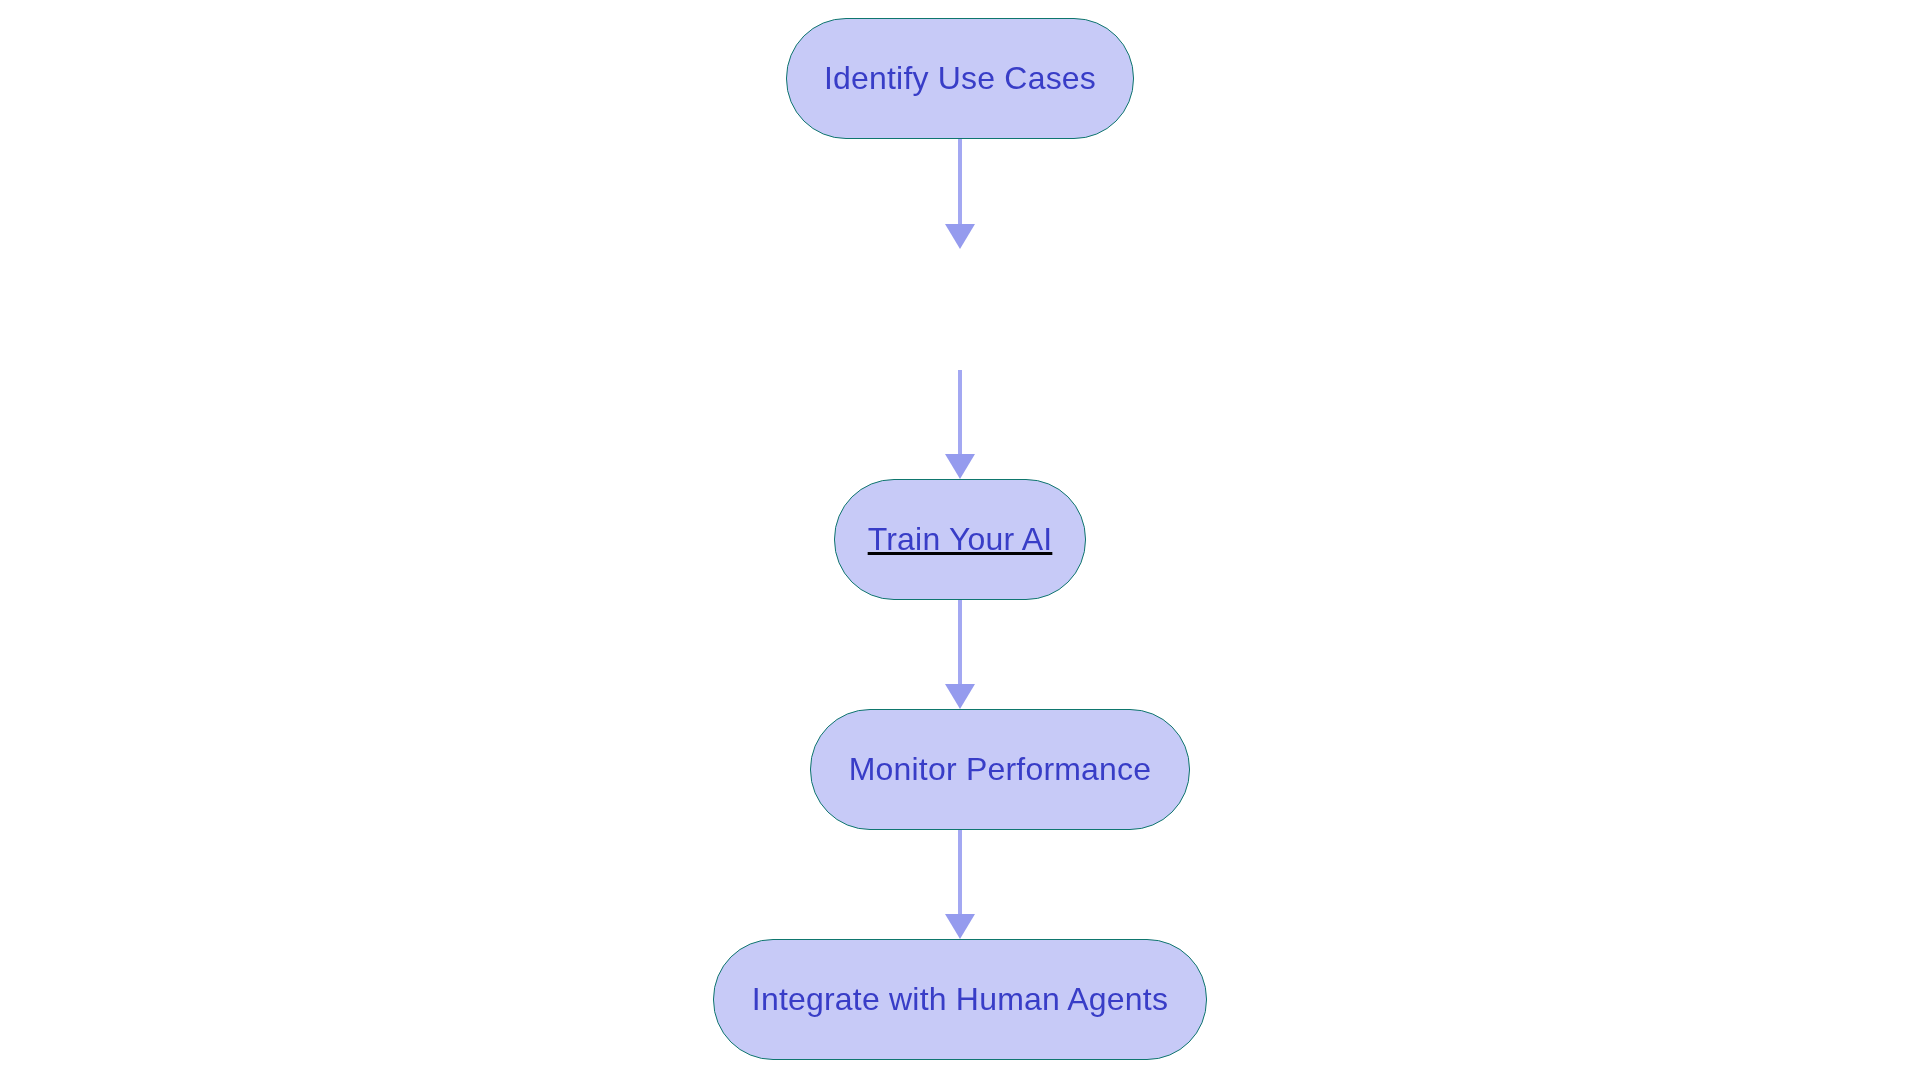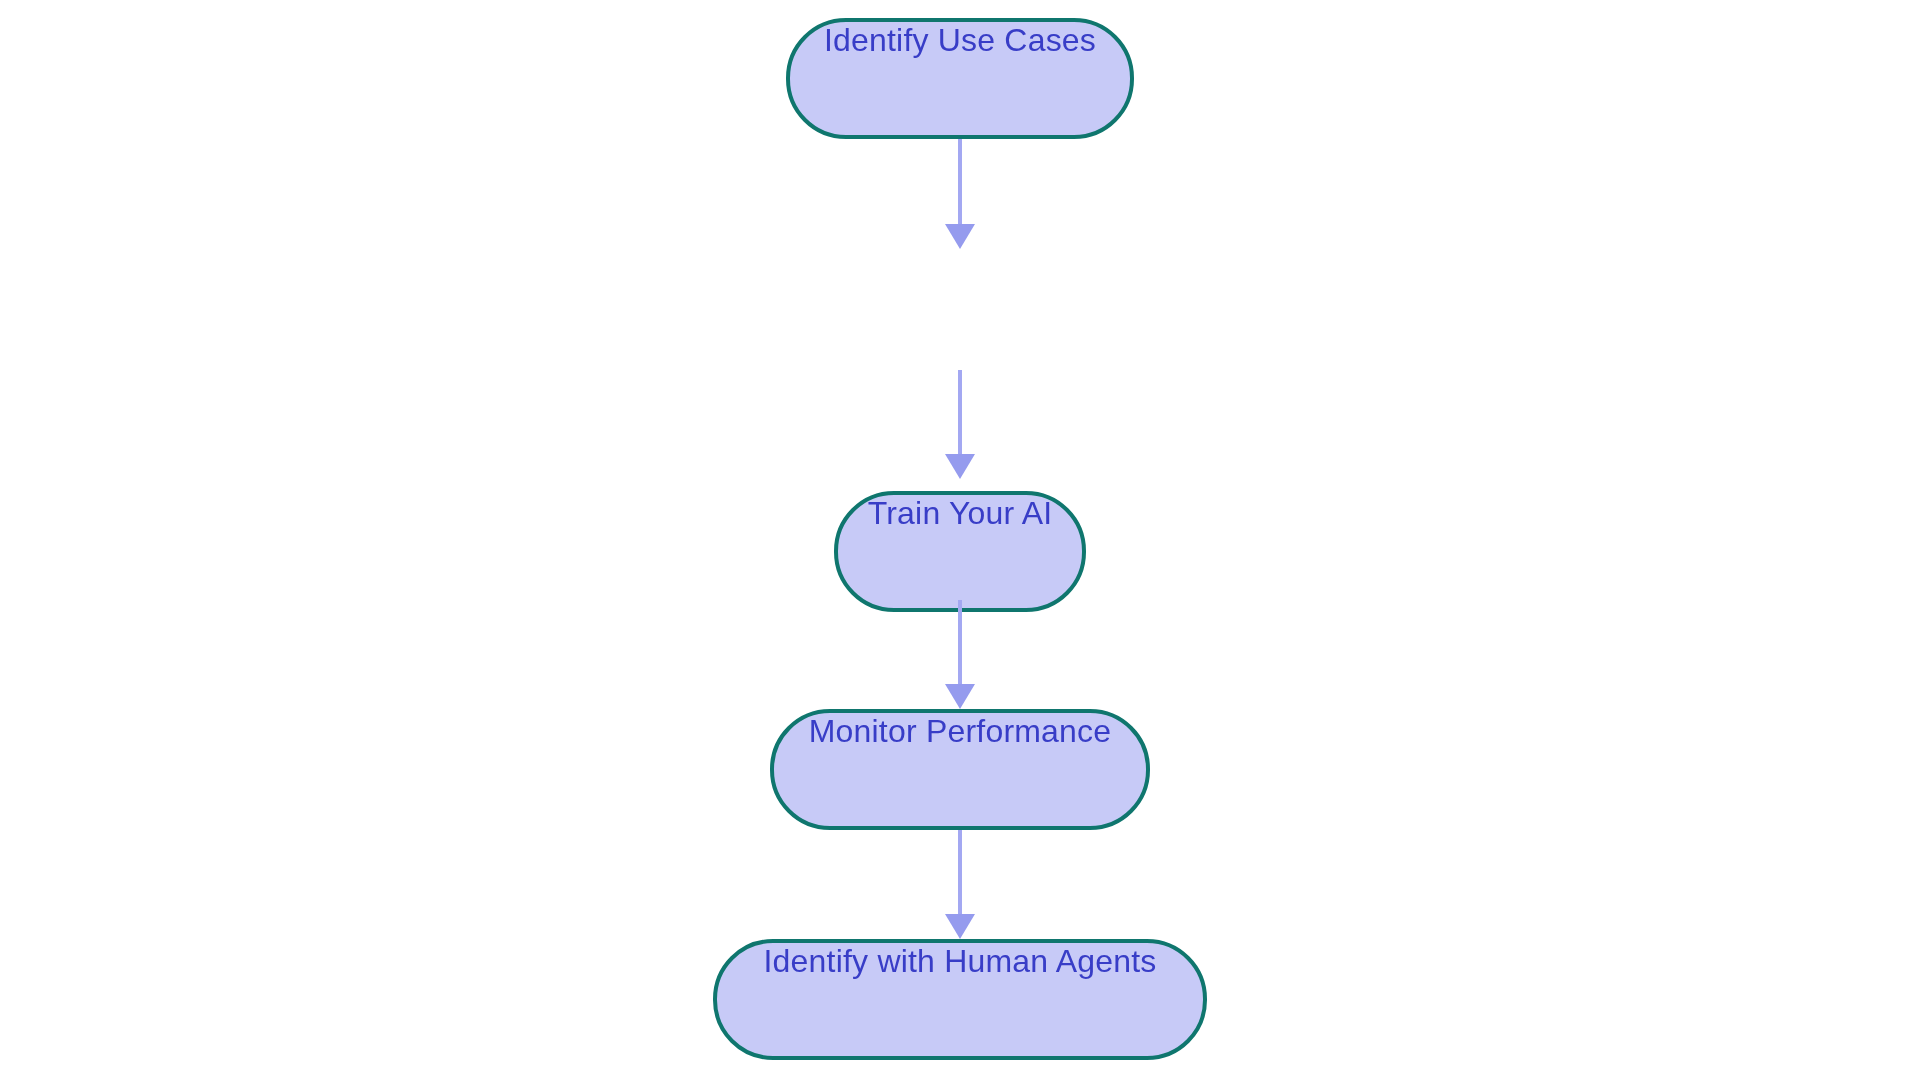--- a/index.html
+++ b/index.html
@@ -13,37 +13,38 @@
     width: 1920px;
     height: 1083px;
     background: #ffffff;
     overflow: hidden;
   }
   .node {
     position: absolute;
     height: 121px;
     box-sizing: border-box;
     background: #c7caf7;
-    border: 4px solid #0f766e;
+    border: 1px solid #0f766e;
     border-radius: 60px;
     display: flex;
+    align-items: center;
     justify-content: center;
   }
   .node .label {
     color: #383dc7;
     font-size: 32px;
     font-weight: 400;
     letter-spacing: 0.2px;
     white-space: nowrap;
     text-align: center;
   }
   .n1 { left: 786px; top: 18px;  width: 348px; }
   .n2 { left: 675px; top: 249px; width: 570px; }
-  .n3 { left: 834px; top: 491px; width: 252px; }
-  .n4 { left: 770px; top: 709px; width: 380px; }
+  .n3 { left: 834px; top: 479px; width: 252px; text-decoration: underline; }
+  .n4 { left: 810px; top: 709px; width: 380px; }
   .n5 { left: 713px; top: 939px; width: 494px; }
 
   .arrow {
     position: absolute;
     left: 945px;
     width: 30px;
     display: flex;
     flex-direction: column;
     align-items: center;
   }
@@ -97,16 +98,16 @@
   <div class="node n4">
     <span class="label">Monitor Performance</span>
   </div>
 
   <div class="arrow a4">
     <div class="shaft"></div>
     <div class="head"></div>
   </div>
 
   <div class="node n5">
-    <span class="label">Identify with Human Agents</span>
+    <span class="label">Integrate with Human Agents</span>
   </div>
 
 </div>
 
 </body></html>

